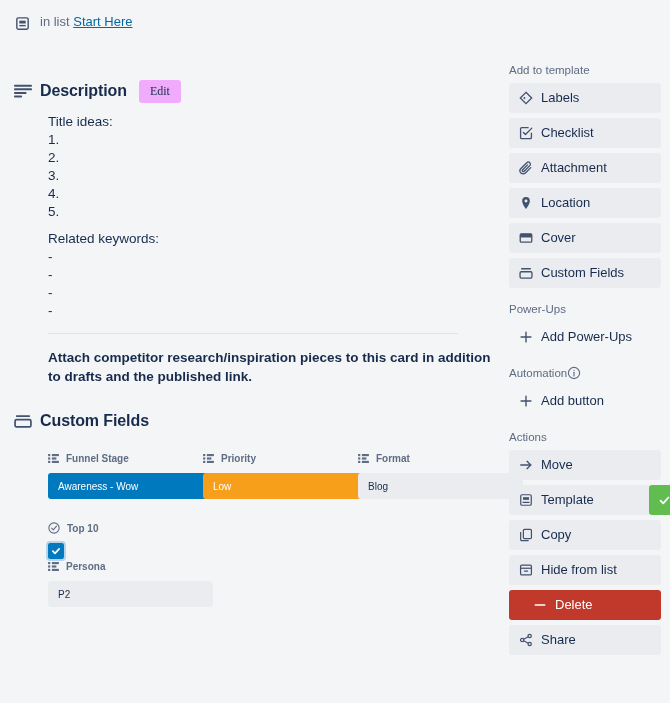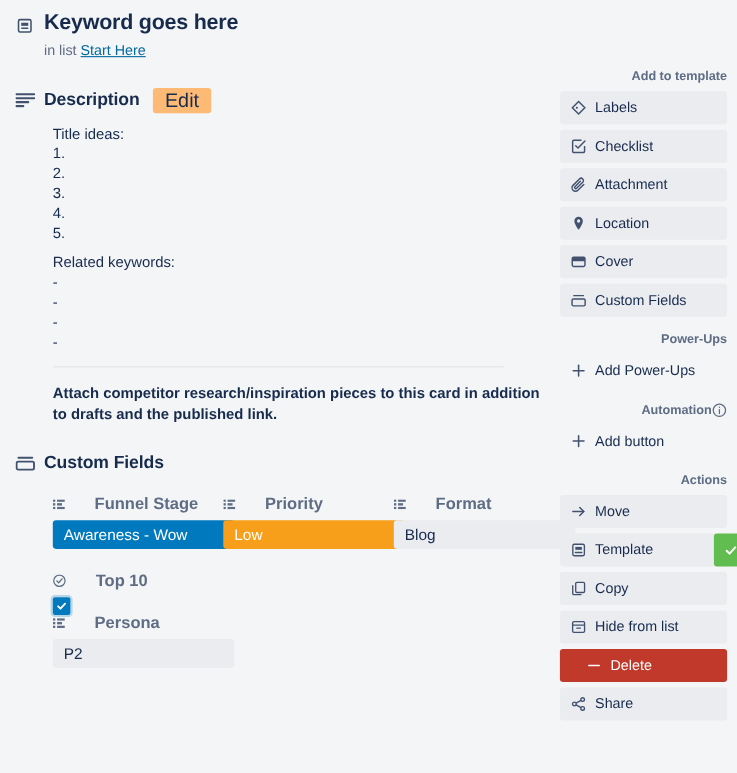--- a/index.html
+++ b/index.html
@@ -24,62 +24,62 @@
   }
   .card-sub { font-size: 13px; color: #5e6c84; margin-top: 6px; line-height: 16px; }
   .card-sub .list-link { color: #0369a1; text-decoration: underline; cursor: pointer; }
 
   
   .desc-section { position: absolute; left: 14px; top: 78px; width: 478px; }
   .sec-head { display: flex; align-items: center; height: 26px; }
   .sec-icon { width: 26px; flex: 0 0 26px; color: #42526e; display: flex; align-items: center; }
   .sec-title { font-size: 16px; font-weight: bold; color: #172b4d; letter-spacing: -0.1px; }
   .edit-btn {
-    margin-left: 12px; background: #fdba74; color: #172b4d;
-    border: none; border-radius: 3px; font-size: 18px;
-    padding: 4px 11px; cursor: pointer; font-family: Liberation Sans, sans-serif; line-height: 15px;
+    margin-left: 12px; background: #f0abfc; color: #172b4d;
+    border: none; border-radius: 3px; font-size: 12px;
+    padding: 4px 11px; cursor: pointer; font-family: Liberation Serif, serif; line-height: 15px;
   }
   .desc-body { margin-left: 34px; margin-top: 9px; font-size: 13.5px; line-height: 18px; color: #172b4d; }
   .desc-line { min-height: 18px; white-space: pre; }
   .desc-gap { height: 9px; }
   .desc-rule { margin: 13px 34px 0 34px; border: 0; border-top: 1px solid #e2e4e9; }
   .desc-note { margin-left: 34px; margin-top: 14px; font-size: 13.5px; line-height: 19px; width: 444px; color: #172b4d; font-weight: bold; }
 
   
   .cf-section { position: absolute; left: 14px; top: 408px; width: 478px; }
   .cf-grid { margin-left: 34px; margin-top: 17px; }
   .cf-row { display: flex; }
   .cf-row + .cf-row { margin-top: 22px; flex-direction: column; }
   .cf-cell { width: 155px; margin-right: 0; }
   .cf-cell.c1 { width: 155px; }
   .cf-cell.c2 { width: 155px; }
   .cf-cell.c3 { width: 155px; }
-  .cf-label { display: flex; align-items: center; font-size: 15px; font-weight: bold; color: #5e6c84; height: 14px; gap: 20px; }
+  .cf-label { display: flex; align-items: center; font-size: 10px; font-weight: bold; color: #5e6c84; height: 14px; }
   .cf-label .cfi { margin-right: 7px; display: flex; align-items: center; color: #5e6c84; }
   .cf-value {
     margin-top: 8px; height: 26px; border-radius: 3px;
     display: flex; align-items: center; padding: 0 10px;
-    font-size: 14px; background: #ebecf0; color: #172b4d;
+    font-size: 10px; background: #ebecf0; color: #172b4d;
     width: 165px; cursor: pointer;
   }
   .cf-value.blue { background: #0079bf; color: #ffffff; }
   .cf-value.orange { background: #f79f1a; color: #ffffff; }
   .cf-value.plain { background: #ebecf0; color: #172b4d; }
   .cf-check {
     margin-top: 8px; width: 16px; height: 16px; border-radius: 2px;
     background: #0079bf; display: flex; align-items: center; justify-content: center;
     cursor: pointer; outline: 2px solid rgba(0,121,191,0.25);
   }
 
   
   .sidebar { position: absolute; left: 509px; top: 62px; width: 152px; }
   .sb-group + .sb-group { margin-top: 13px; }
   .sb-heading {
-    font-size: 11.5px; font-weight: bold; color: #5e6c84;
-    height: 16px; display: flex; align-items: center; justify-content: flex-end;
+    font-size: 11.5px; font-weight: normal; color: #5e6c84;
+    height: 16px; display: flex; align-items: center; justify-content: flex-start;
     margin-bottom: 5px;
   }
   .sb-btn {
     display: flex; align-items: center; height: 30px;
     background: #ebecf0; border-radius: 3px; padding: 0 10px;
     font-size: 13px; color: #172b4d; margin-bottom: 5px; cursor: pointer;
     position: relative; width: 152px;
   }
   .sb-btn.plain { background: transparent; padding-left: 10px; }
   .sb-btn.danger { background: #c0392b; color: #ffffff; padding-left: 24px; }
@@ -103,21 +103,20 @@
   <div class="card-header">
     <div class="card-header-row">
       <div class="hdr-icon">
         <svg width="17" height="17" viewBox="0 0 24 24" fill="none" stroke="#42526e" stroke-width="2">
           <rect x="4" y="4" width="16" height="16" rx="2"></rect>
           <rect x="7.5" y="8" width="9" height="4" fill="#42526e" stroke="none"></rect>
           <line x1="7.5" y1="15" x2="16.5" y2="15"></line>
         </svg>
       </div>
       <div class="hdr-text">
-        <h1 class="card-title">Keyword goes here</h1>
         <div class="card-sub">
           <span>in list</span>
           <span class="list-link">Start Here</span>
         </div>
       </div>
     </div>
   </div>
 
   <div class="desc-section">
     <div class="sec-head">

